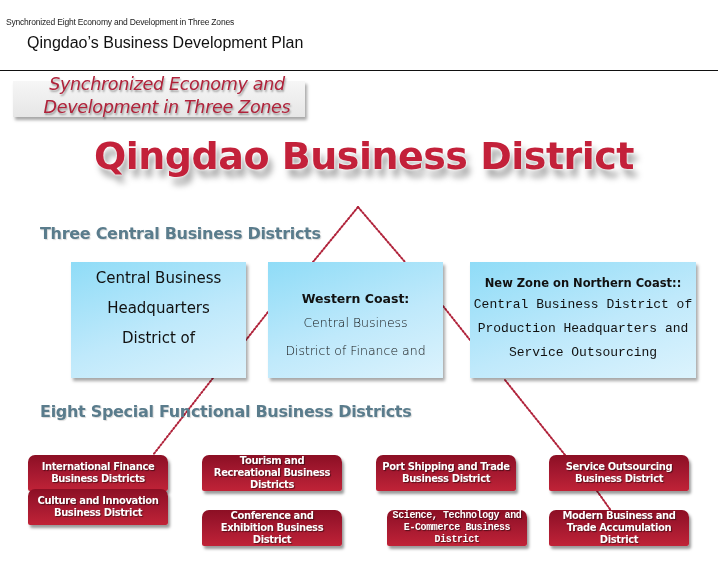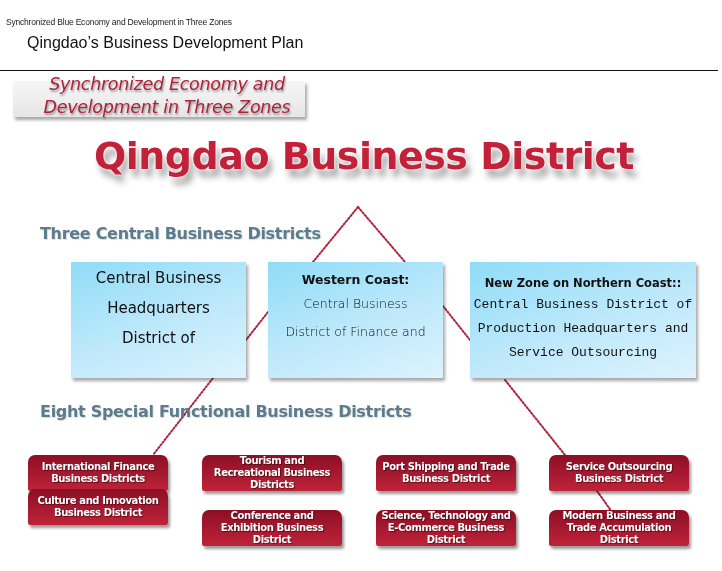--- a/index.html
+++ b/index.html
@@ -58,21 +58,21 @@
       text-align: center; color: #111;
       font-family: "DejaVu Sans", sans-serif;
     }
     .cbd-east { left: 71px; top: 262px; width: 175px; height: 116px; padding-top: 2px; }
     .cbd-east .cbd-title { font-weight: bold; font-size: 15px; line-height: 21px; }
     .cbd-east .cbd-desc { font-size: 15px; line-height: 32px; }
     .cbd-east .cbd-title { line-height: 24px; margin-bottom: 0; }
     .cbd-east .cbd-desc { margin-top: -2px; }
 
     .cbd-west { left: 268px; top: 262px; width: 175px; height: 116px; padding-top: 8px; }
-    .cbd-west .cbd-title { font-weight: bold; font-size: 12.5px; line-height: 20px; }
+    .cbd-west .cbd-title { font-weight: bold; font-size: 12.5px; line-height: 20px; margin-top: 19px; }
     .cbd-west .cbd-desc { font-size: 12.5px; line-height: 28px; font-weight: 300; }
 
     .cbd-north { left: 470px; top: 262px; width: 226px; height: 116px; padding-top: 12px; }
     .cbd-north .cbd-title { font-weight: bold; font-size: 11.5px; line-height: 19px; }
     .cbd-north .cbd-desc { font-size: 13px; line-height: 24px; font-family: Liberation Mono, monospace; }
 
     .sfd {
       position: absolute; width: 140px; height: 36px;
       border-radius: 7px 7px 2px 2px;
       background: linear-gradient(180deg, #8c0f24 0%, #a3182f 45%, #c02337 100%);
@@ -81,21 +81,21 @@
       font-family: "DejaVu Sans", sans-serif; font-weight: bold;
       font-size: 10px; line-height: 12px; letter-spacing: -0.4px;
       display: flex; align-items: center; justify-content: center;
       text-shadow: 1px 1px 1px rgba(0,0,0,0.5);
       padding: 0 4px;
     }
   </style>
 </head>
 <body>
 
-<div class="small-caption">Synchronized Blue Economy and Development in Three Zones</div>
+<div class="small-caption">Synchronized Eight Economy and Development in Three Zones</div>
 <div class="doc-title">Qingdao’s Business Development Plan</div>
 <div class="rule"></div>
 
 <div class="banner"></div>
 <div class="banner-text">
   <div>Synchronized Economy and</div>
   <div>Development in Three Zones</div>
 </div>
 
 <div class="main-title"><span>Qingdao Business District</span></div>
@@ -141,14 +141,14 @@
 
 <div class="section-heading" style="top:402px;">Eight Special Functional Business Districts</div>
 
 <div class="sfd" style="left:28px; top:455px;">International Finance Business Districts</div>
 <div class="sfd" style="left:202px; top:455px;">Tourism and Recreational Business Districts</div>
 <div class="sfd" style="left:376px; top:455px;">Port Shipping and Trade Business District</div>
 <div class="sfd" style="left:549px; top:455px;">Service Outsourcing Business District</div>
 
 <div class="sfd" style="left:28px; top:489px;">Culture and Innovation Business District</div>
 <div class="sfd" style="left:202px; top:510px;">Conference and Exhibition Business District</div>
-<div class="sfd" style="left:376px; top:510px;">Science, Technology and E-Commerce Business District</div>
+<div class="sfd" style="left:387px; top:510px;font-family:Liberation Mono, monospace;">Science, Technology and E-Commerce Business District</div>
 <div class="sfd" style="left:549px; top:510px;">Modern Business and Trade Accumulation District</div>
 
 </body></html>

